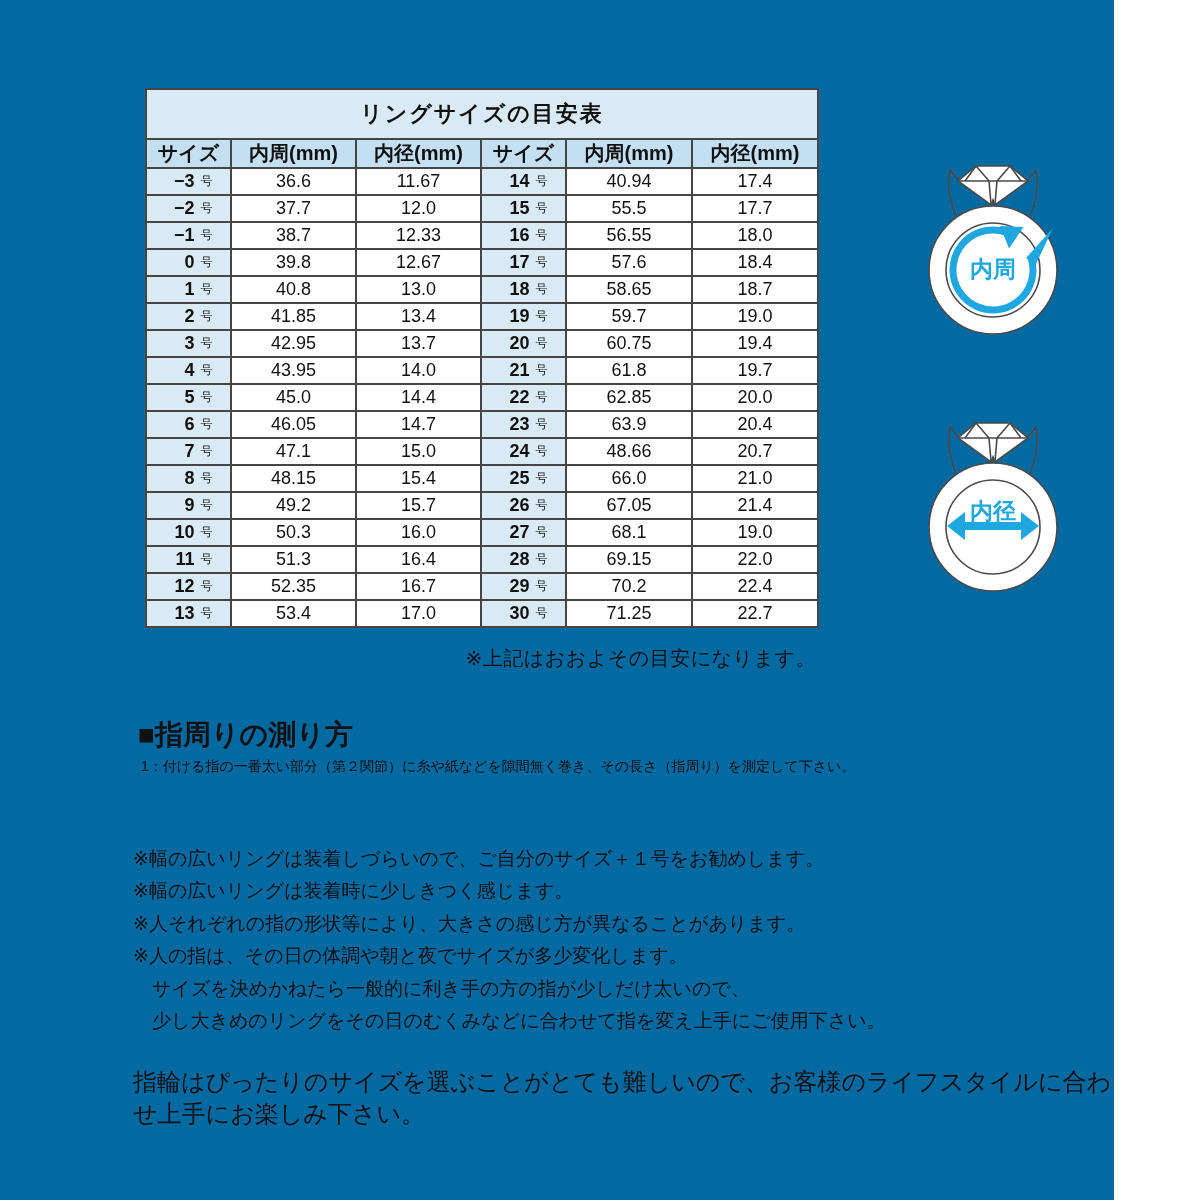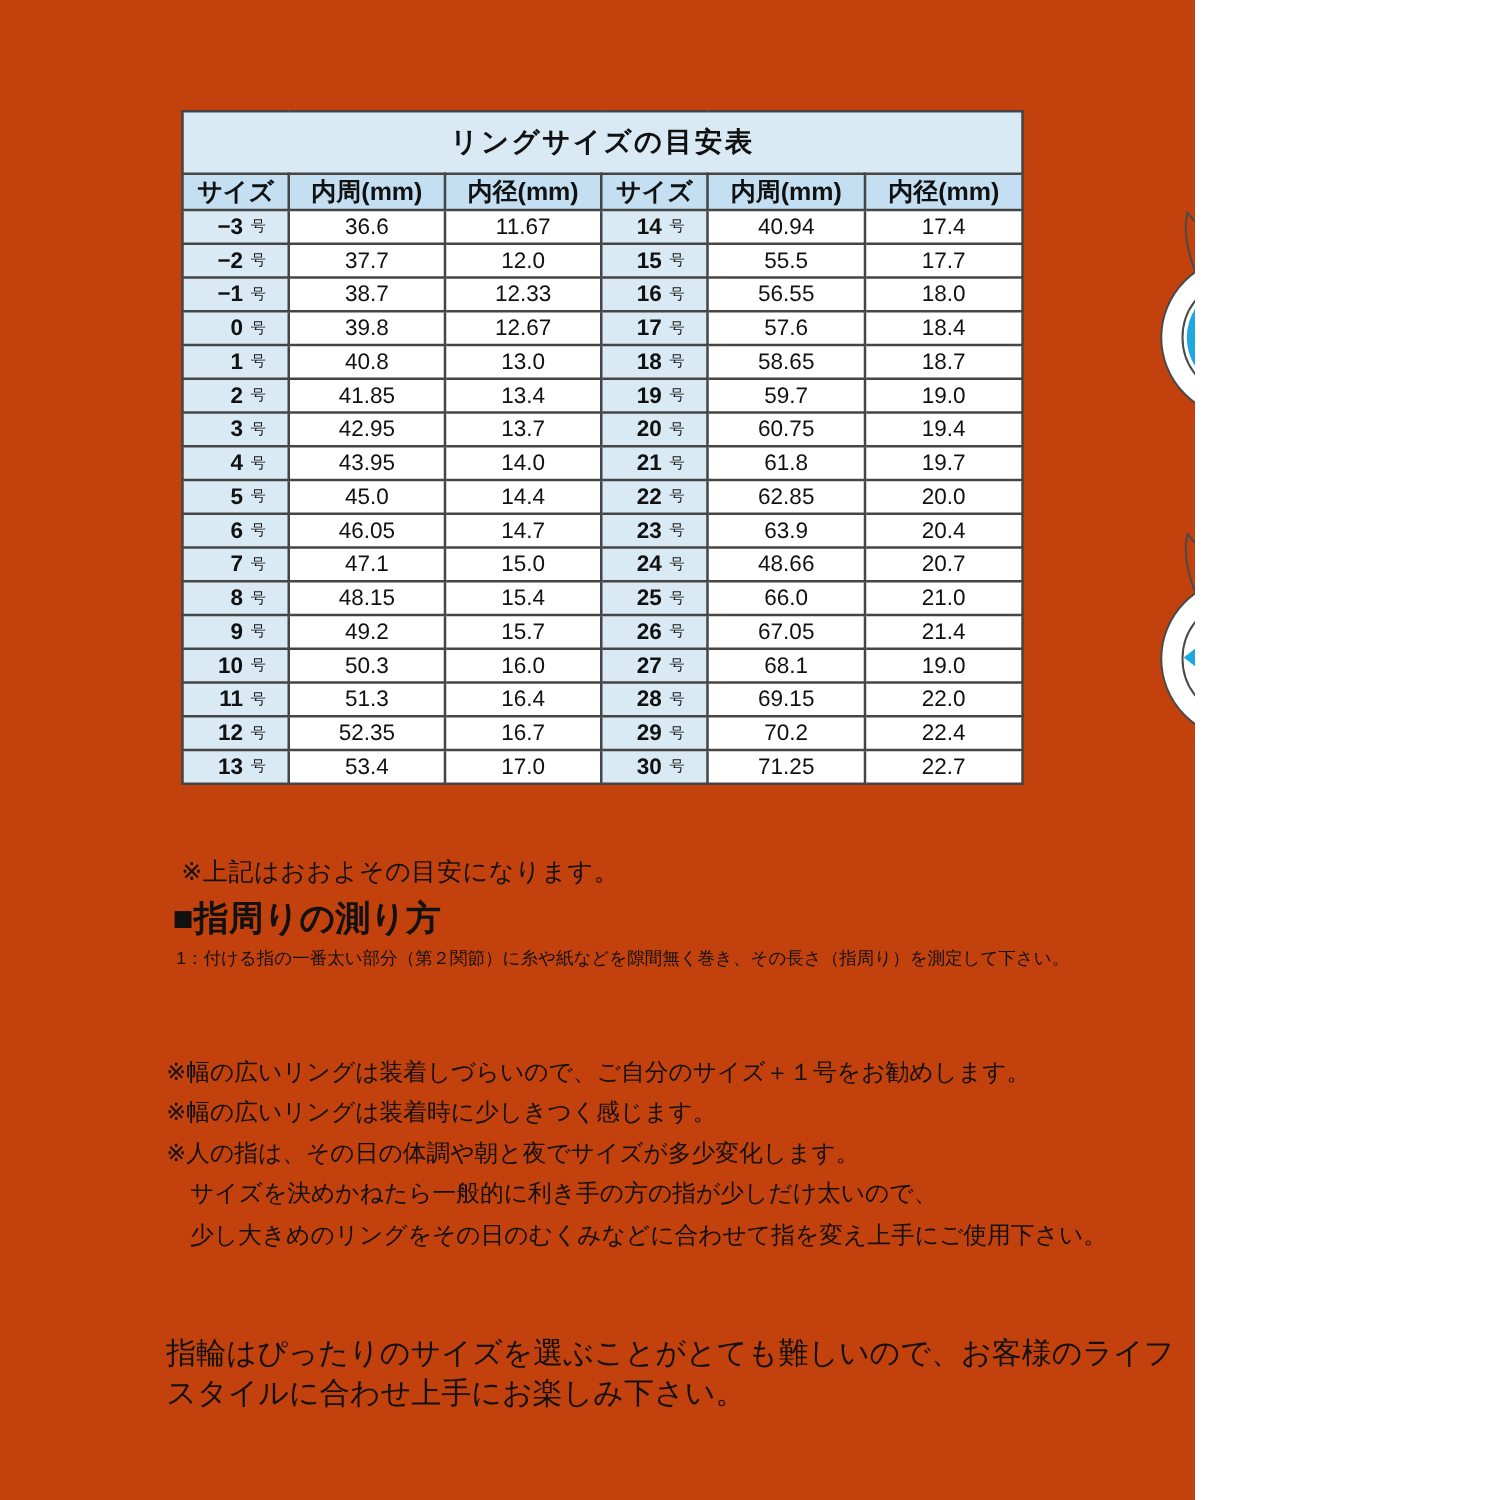--- a/index.html
+++ b/index.html
@@ -8,21 +8,21 @@
     --head-bg:#c3dff1;
     --border:#454545;
     --text:#111111;
   }
   html,body{margin:0;padding:0;}
   body{
     width:1200px;height:1200px;background:#ffffff;
     font-family:"Liberation Sans","DejaVu Sans",sans-serif;
     color:var(--text);
   }
-  .page{position:relative;width:956px;height:1200px;overflow:hidden;background:#c2410c;}
+  .page{position:relative;width:1114px;height:1200px;overflow:hidden;background:#0369a1;}
 
   
   .size-table{
     position:absolute;left:145px;top:88px;
     border-collapse:collapse;table-layout:fixed;
     border:2px solid var(--border);
   }
   .size-table th,.size-table td{
     border:2px solid var(--border);
     padding:0;text-align:center;color:var(--text);
@@ -32,21 +32,21 @@
   .col-head{height:26px;background:var(--head-bg);font-size:20px;font-weight:bold;}
   .size-table tbody td{height:25px;font-size:18px;}
   .cell-val{background:#ffffff;}
   .cell-size{background:var(--title-bg);}
   .cell-size .inner{display:flex;align-items:center;justify-content:center;}
   .cell-size .num{display:inline-block;min-width:30px;text-align:right;font-weight:bold;font-size:18px;}
   .cell-size .gou{font-size:12px;font-weight:normal;margin-left:6px;}
 
   .footnote{
     position:absolute;left:145px;top:645px;width:671px;
-    text-align:left;font-size:20px;letter-spacing:0.5px;margin-top:39px;
+    text-align:right;font-size:20px;letter-spacing:0.5px;
   }
 
   
   .measure-heading{position:absolute;left:138px;top:716px;font-size:28px;font-weight:bold;}
   .steps{position:absolute;left:141px;top:750px;font-size:14px;line-height:33px;white-space:pre-wrap;}
   .notes{position:absolute;left:133px;top:843px;font-size:19px;line-height:32.4px;white-space:pre-wrap;}
   .closing{position:absolute;left:133px;top:1066px;font-size:24px;}
 
   
   .ring-fig{position:absolute;width:180px;height:185px;}
@@ -426,16 +426,16 @@
     <g fill="#1fa7df">
       <rect x="54" y="106" width="72" height="8"></rect>
       <polygon points="44,110 62,96 62,124"></polygon>
       <polygon points="136,110 118,96 118,124"></polygon>
     </g>
     <text class="fig-label" x="90" y="103">内径</text>
   </svg>
 
   <div class="measure-heading">■指周りの測り方</div>
   <div class="steps" id="steps"><div>1：付ける指の一番太い部分（第２関節）に糸や紙などを隙間無く巻き、その長さ（指周り）を測定して下さい。</div></div>
-  <div class="notes" id="notes"><div>※幅の広いリングは装着しづらいので、ご自分のサイズ＋１号をお勧めします。</div><div>※幅の広いリングは装着時に少しきつく感じます。</div><div>※人の指は、その日の体調や朝と夜でサイズが多少変化します。</div><div>　サイズを決めかねたら一般的に利き手の方の指が少しだけ太いので、</div><div>　少し大きめのリングをその日のむくみなどに合わせて指を変え上手にご使用下さい。</div></div>
+  <div class="notes" id="notes"><div>※幅の広いリングは装着しづらいので、ご自分のサイズ＋１号をお勧めします。</div><div>※幅の広いリングは装着時に少しきつく感じます。</div><div>※人それぞれの指の形状等により、大きさの感じ方が異なることがあります。</div><div>※人の指は、その日の体調や朝と夜でサイズが多少変化します。</div><div>　サイズを決めかねたら一般的に利き手の方の指が少しだけ太いので、</div><div>　少し大きめのリングをその日のむくみなどに合わせて指を変え上手にご使用下さい。</div></div>
   <div class="closing">指輪はぴったりのサイズを選ぶことがとても難しいので、お客様のライフスタイルに合わせ上手にお楽しみ下さい。</div>
 
 </div>
 
 </body></html>

